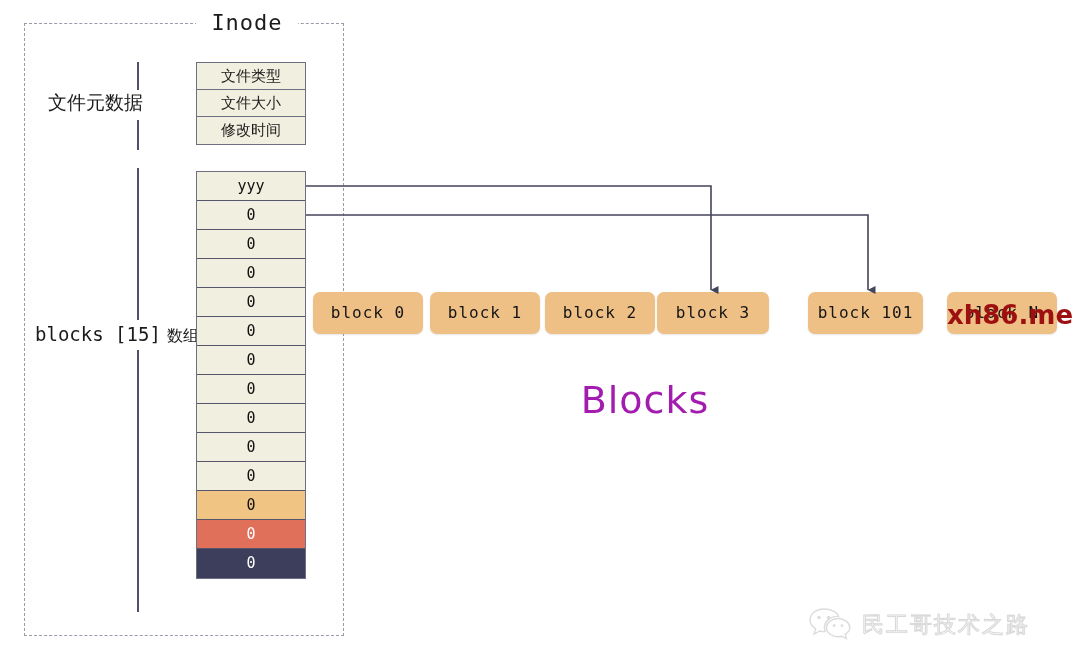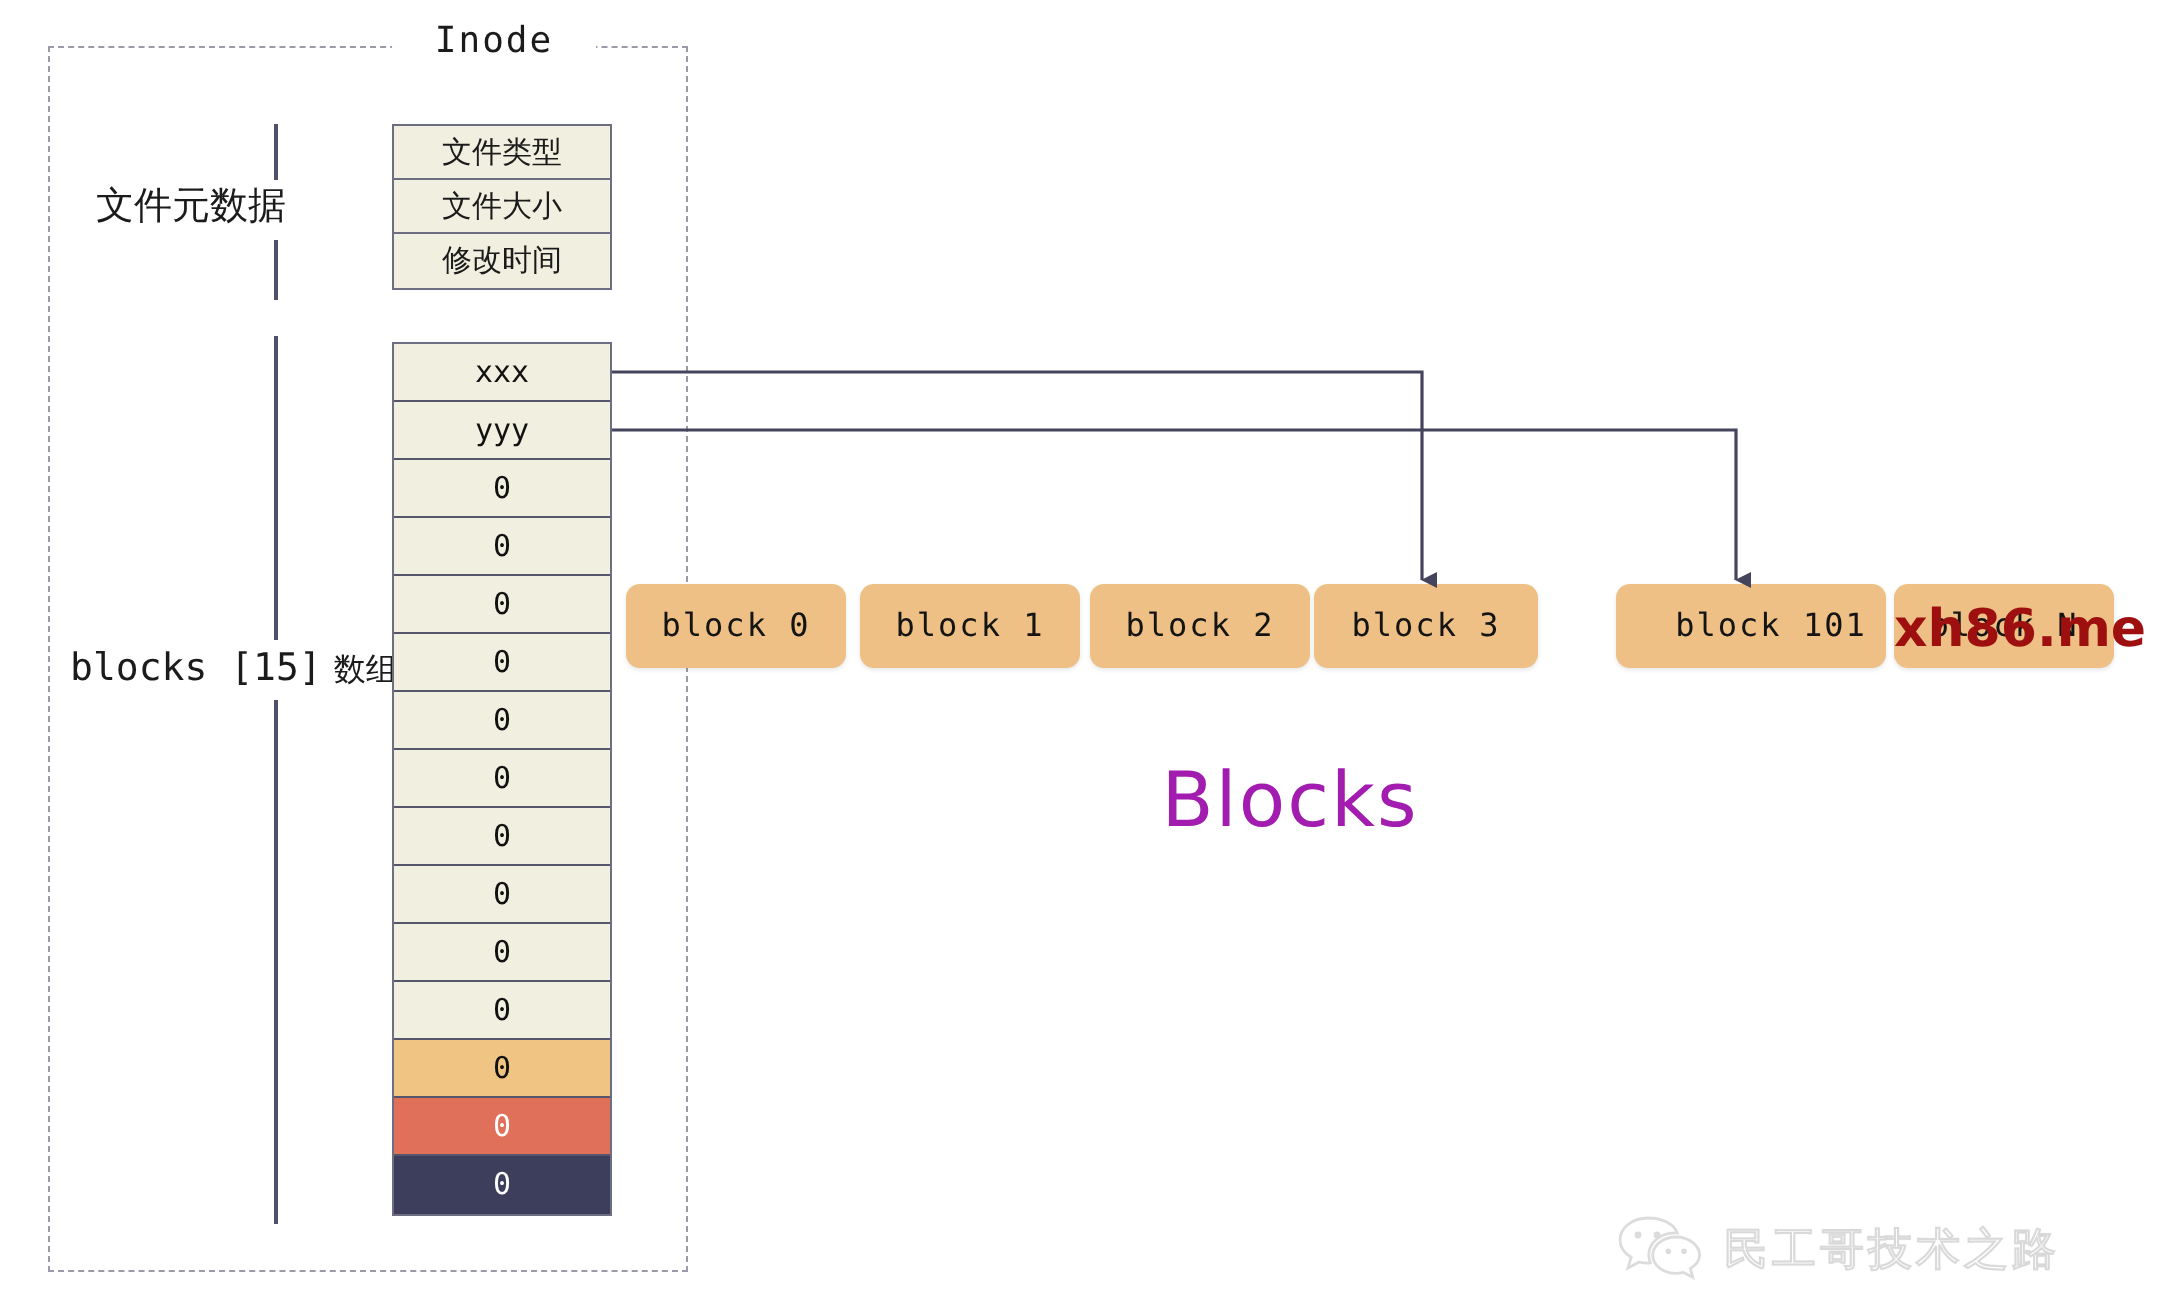--- a/index.html
+++ b/index.html
@@ -27,21 +27,21 @@
     height: 613px;
     border: 1.5px dashed #9a9aa8;
     box-sizing: border-box;
   }
   .inode-title {
     position: absolute;
     left: 196px;
     top: 10px;
     width: 90px;
     text-align: center;
-    font-size: 18px;
+    font-size: 22px;
     color: #1b1b1b;
     letter-spacing: 1px;
     background: #ffffff;
     padding: 0 6px;
     font-family: "DejaVu Sans Mono", "Liberation Mono", monospace;
   }
 
   
   .brace {
     position: absolute;
@@ -208,21 +208,20 @@
     <span class="cjk">数组</span>
   </div>
 
   <div class="meta-table">
     <div class="meta-row">文件类型</div>
     <div class="meta-row">文件大小</div>
     <div class="meta-row">修改时间</div>
   </div>
 
   <div class="blocks-table" id="blocks-table">
-      <div class="blk-row c-cream">xxx</div>
       <div class="blk-row c-cream">yyy</div>
       <div class="blk-row c-cream">0</div>
       <div class="blk-row c-cream">0</div>
       <div class="blk-row c-cream">0</div>
       <div class="blk-row c-cream">0</div>
       <div class="blk-row c-cream">0</div>
       <div class="blk-row c-cream">0</div>
       <div class="blk-row c-cream">0</div>
       <div class="blk-row c-cream">0</div>
       <div class="blk-row c-cream">0</div>
@@ -230,21 +229,21 @@
       <div class="blk-row c-orange">0</div>
       <div class="blk-row c-red">0</div>
       <div class="blk-row c-navy">0</div>
     </div>
 
   <div id="block-chips">
       <div class="block-chip" style="left: 313px; width: 110px;">block 0</div>
       <div class="block-chip" style="left: 430px; width: 110px;">block 1</div>
       <div class="block-chip" style="left: 545px; width: 110px;">block 2</div>
       <div class="block-chip" style="left: 657px; width: 112px;">block 3</div>
-      <div class="block-chip" style="left: 808px; width: 115px; padding-left: 20px;">block 101</div>
+      <div class="block-chip" style="left: 808px; width: 115px;">block 101</div>
       <div class="block-chip" style="left: 947px; width: 110px;">block N</div>
     </div>
 
   <div class="blocks-caption">Blocks</div>
 
   <svg class="arrows" id="arrows" viewBox="0 0 1080 652">
     <defs>
       <marker id="arrowhead" markerWidth="9" markerHeight="9" refX="4.5" refY="8" orient="auto" markerUnits="userSpaceOnUse">
         <path d="M0.5,0.5 L8.5,0.5 L4.5,8.5 Z" fill="#44445c"></path>
       </marker>

